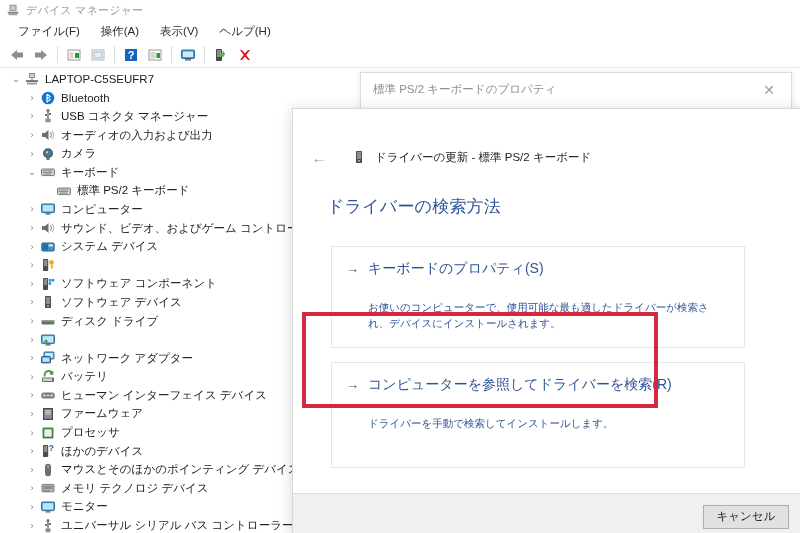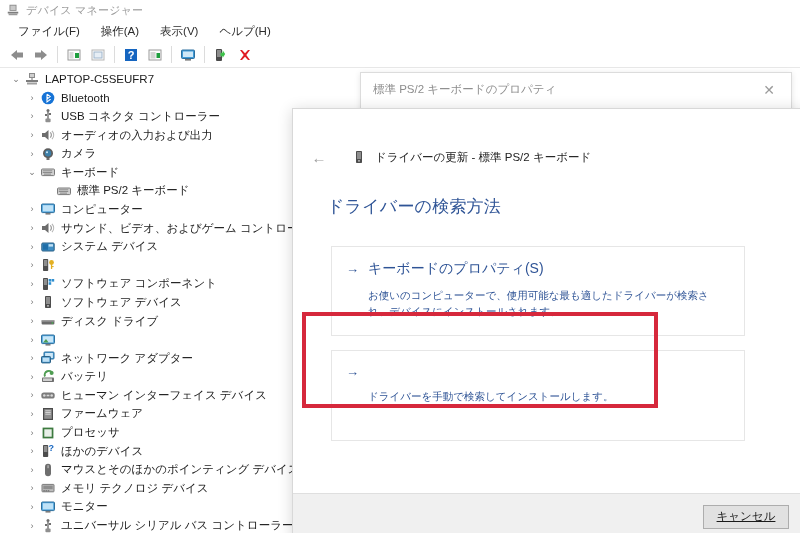--- a/index.html
+++ b/index.html
@@ -88,35 +88,34 @@
   .opt-list { margin: 28px 0 0 38px; width: 414px; }
   .opt-card {
     border: 1px solid #e6e6e6; background: #ffffff;
     padding: 13px 16px 15px 14px; cursor: default;
   }
   .opt-card + .opt-card { margin-top: 14px; }
   .opt-title-row { display: flex; align-items: baseline; }
   .opt-arrow { color: #2f5496; font-size: 13px; margin-right: 9px; flex: none; }
   .opt-title { font-size: 14px; color: #2f5496; }
   .opt-desc {
-    margin-left: 22px; margin-top: 9px; font-size: 10.5px; color: #2f5496;
+    margin-left: 22px; margin-top: 21px; font-size: 10.5px; color: #2f5496;
     line-height: 1.55; max-width: 368px;
   }
   .opt-card.tall { padding-bottom: 36px; }
 
   .wiz-footer {
     height: 46px; background: #f0f0f0; border-top: 1px solid #dfdfdf;
     display: flex; align-items: center; justify-content: flex-end; padding-right: 14px;
   }
   .wiz-cancel {
     min-width: 86px; height: 24px; padding: 0 10px;
     background: #e1e1e1; border: 1px solid #adadad;
     font-size: 11.5px; color: #1a1a1a; display: flex; align-items: center; justify-content: center;
     cursor: default;
-    text-decoration: underline;
   }
 
   
   .red-box {
     position: absolute; left: 302px; top: 312px; width: 356px; height: 96px;
     border: 4px solid #d6283c; pointer-events: none; z-index: 50;
   }
 </style>
 </head>
 <body>
@@ -237,21 +236,21 @@
         <span class="tree-chev">›</span>
         <span class="tree-icon">
           <svg width="16" height="16" viewBox="0 0 16 16">
             <circle cx="8" cy="2.6" r="1.5" fill="#6f6f6f"></circle>
             <rect x="7.3" y="3.6" width="1.4" height="8" fill="#6f6f6f"></rect>
             <rect x="5.4" y="10.6" width="5.2" height="3.6" rx="1" fill="#8f8f8f"></rect>
             <rect x="5" y="6" width="2" height="2" fill="#6f6f6f"></rect>
             <rect x="9" y="5" width="2" height="2" fill="#6f6f6f"></rect>
           </svg>
         </span>
-        <span class="tree-label">USB コネクタ コントローラー</span>
+        <span class="tree-label">USB コネクタ マネージャー</span>
       </div>
 
       <div class="tree-row depth2">
         <span class="tree-chev">›</span>
         <span class="tree-icon">
           <svg width="16" height="16" viewBox="0 0 16 16">
             <path d="M2 6 L5 6 L8.5 3 L8.5 13 L5 10 L2 10 Z" fill="#6d6d6d"></path>
             <path d="M10.3 5.4 A4 4 0 0 1 10.3 10.6" stroke="#9a9a9a" stroke-width="1.2" fill="none"></path>
             <path d="M12 3.8 A6.3 6.3 0 0 1 12 12.2" stroke="#b6b6b6" stroke-width="1.2" fill="none"></path>
           </svg>
@@ -556,20 +555,21 @@
           <div class="opt-title-row">
             <span class="opt-arrow">→</span>
             <span class="opt-title">キーボードのプロパティ(S)</span>
           </div>
           <div class="opt-desc">お使いのコンピューターで、使用可能な最も適したドライバーが検索され、デバイスにインストールされます。</div>
         </div>
 
         <div class="opt-card tall">
           <div class="opt-title-row">
             <span class="opt-arrow">→</span>
+            <span class="opt-title">コンピューターを参照してドライバーを検索(R)</span>
           </div>
           <div class="opt-desc">ドライバーを手動で検索してインストールします。</div>
         </div>
 
       </div>
     </div>
 
     <div class="wiz-footer">
       <div class="wiz-cancel">キャンセル</div>
     </div>

